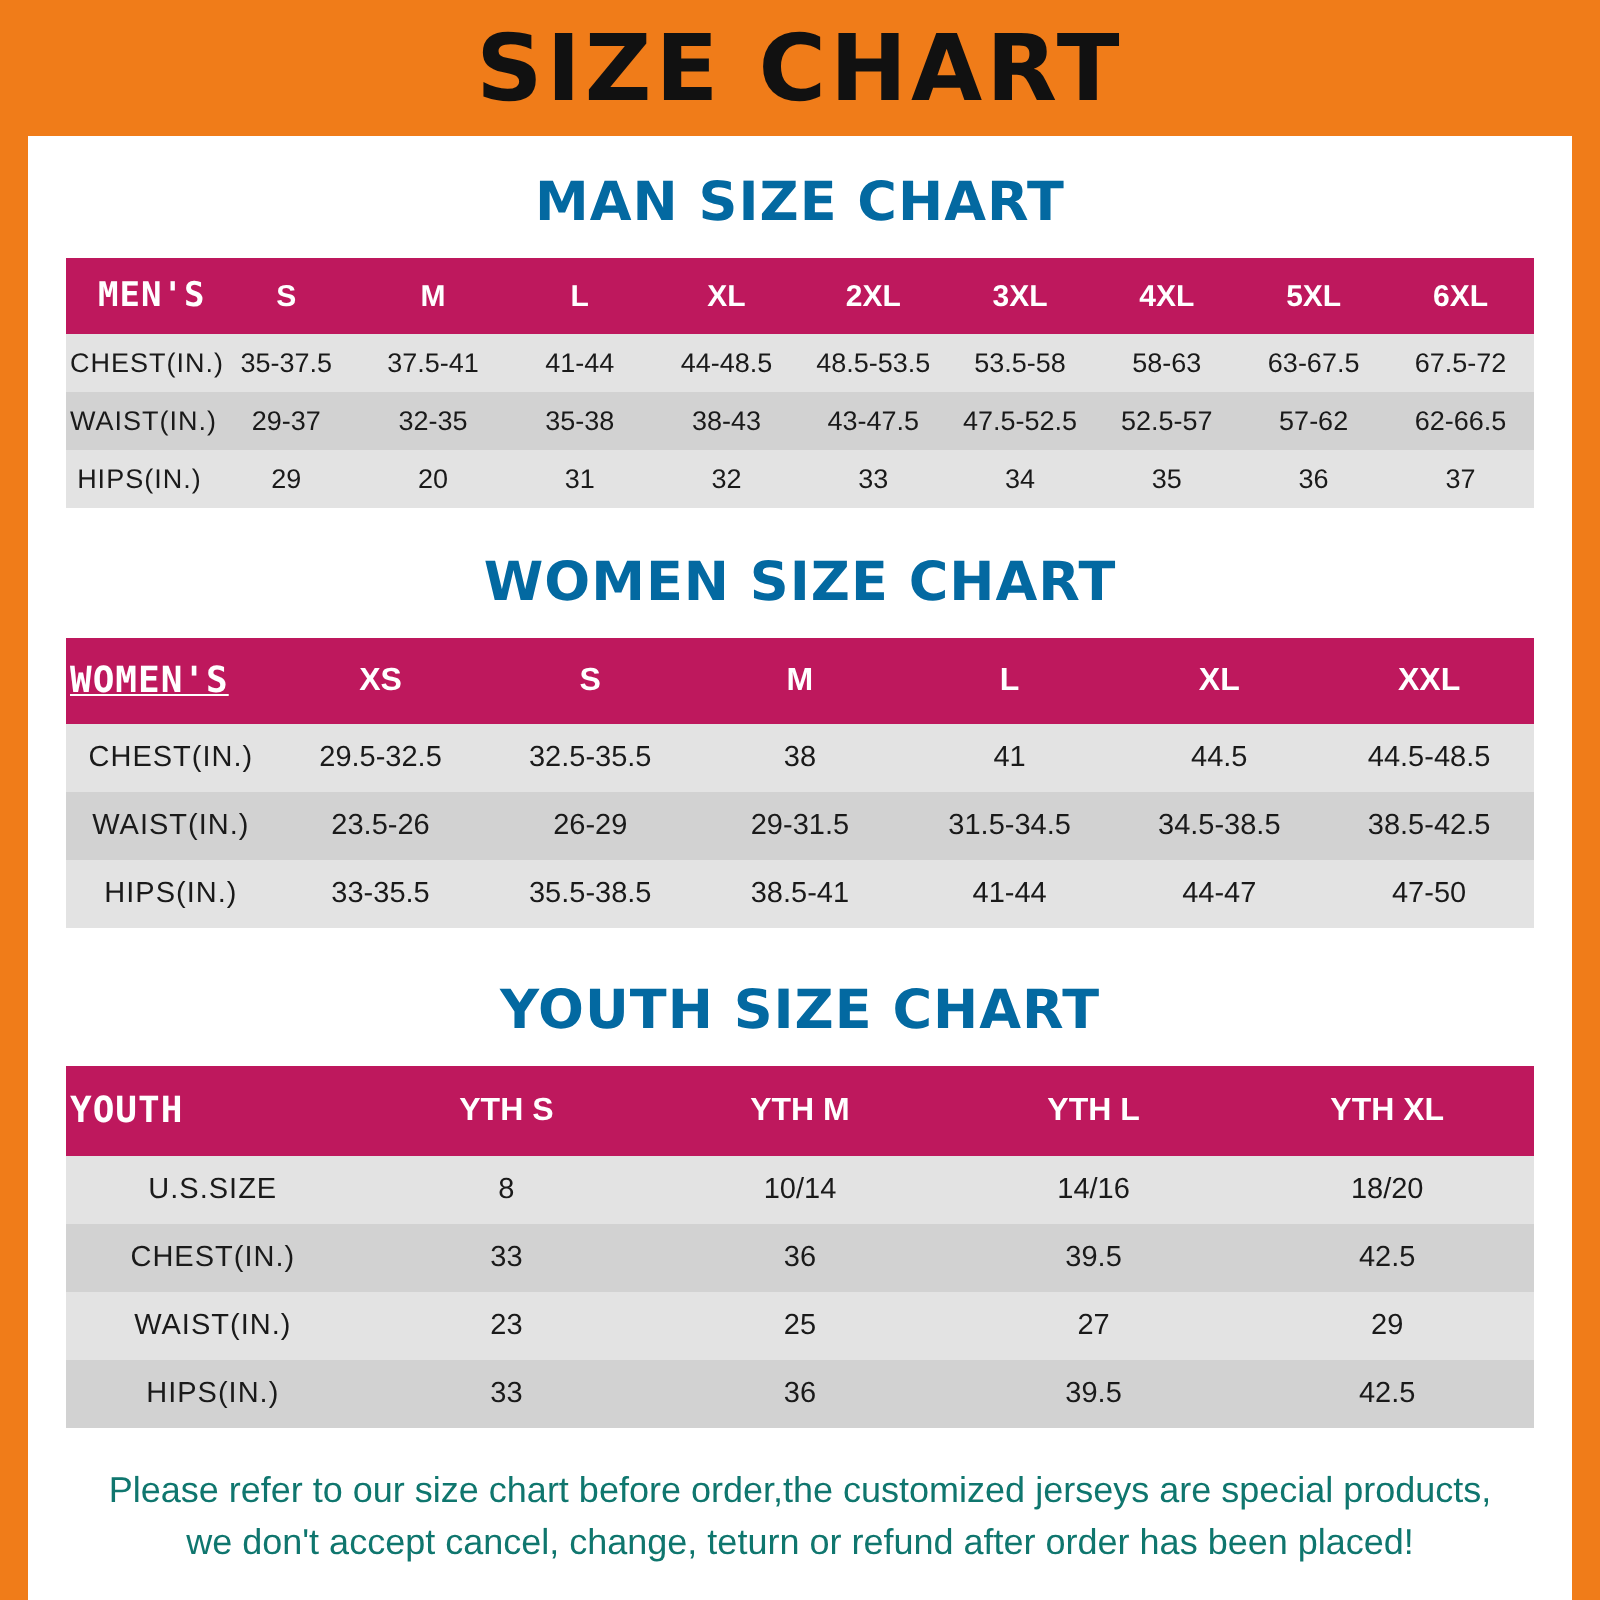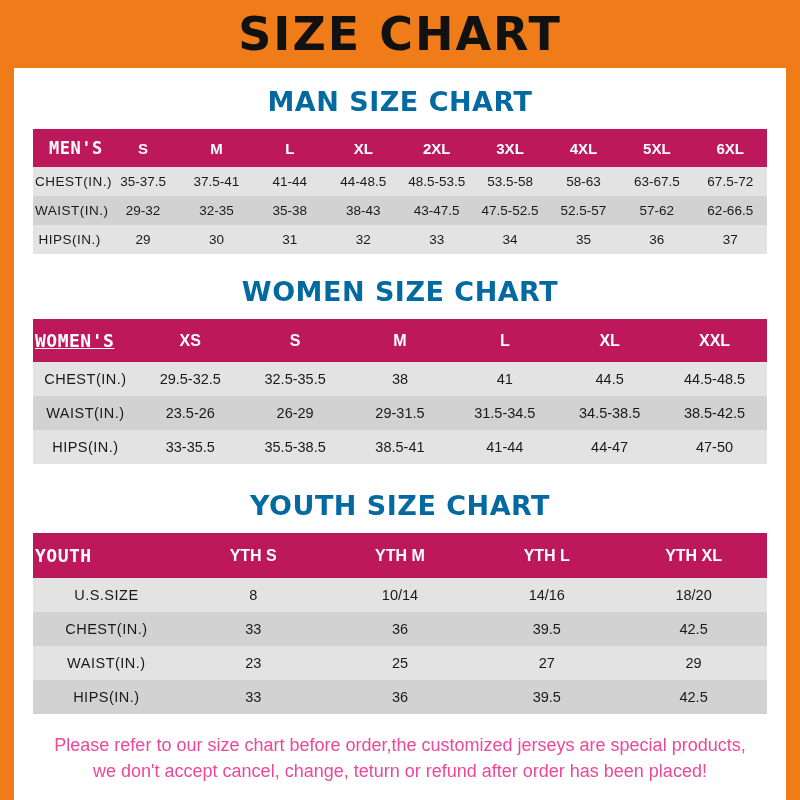--- a/index.html
+++ b/index.html
@@ -99,21 +99,21 @@
   #women-table tbody td { font-size: 14.5px; padding: 9px 2px; }
 
   #youth-table thead th { font-size: 16px; padding: 12px 2px; }
   #youth-table thead th.corner { font-size: 18px; }
   #youth-table tbody td { font-size: 14.5px; padding: 9px 2px; }
 
   .notice {
     margin-top: 18px;
     padding: 0 14px;
     text-align: center;
-    color: #ec4899;
+    color: #0f766e;
     font-size: 18px;
     line-height: 1.45;
     font-family: "Liberation Sans", sans-serif;
   }
   .notice div { white-space: nowrap; }
 </style>
 </head>
 <body>
 
 <div class="page">
@@ -148,34 +148,34 @@
             <td>41-44</td>
             <td>44-48.5</td>
             <td>48.5-53.5</td>
             <td>53.5-58</td>
             <td>58-63</td>
             <td>63-67.5</td>
             <td>67.5-72</td>
           </tr>
           <tr class="even">
             <td class="rowlabel">WAIST(IN.)</td>
-            <td>29-32</td>
+            <td>29-37</td>
             <td>32-35</td>
             <td>35-38</td>
             <td>38-43</td>
             <td>43-47.5</td>
             <td>47.5-52.5</td>
             <td>52.5-57</td>
             <td>57-62</td>
             <td>62-66.5</td>
           </tr>
           <tr class="odd">
             <td class="rowlabel">HIPS(IN.)</td>
             <td>29</td>
-            <td>30</td>
+            <td>20</td>
             <td>31</td>
             <td>32</td>
             <td>33</td>
             <td>34</td>
             <td>35</td>
             <td>36</td>
             <td>37</td>
           </tr>
         </tbody>
     </table>

